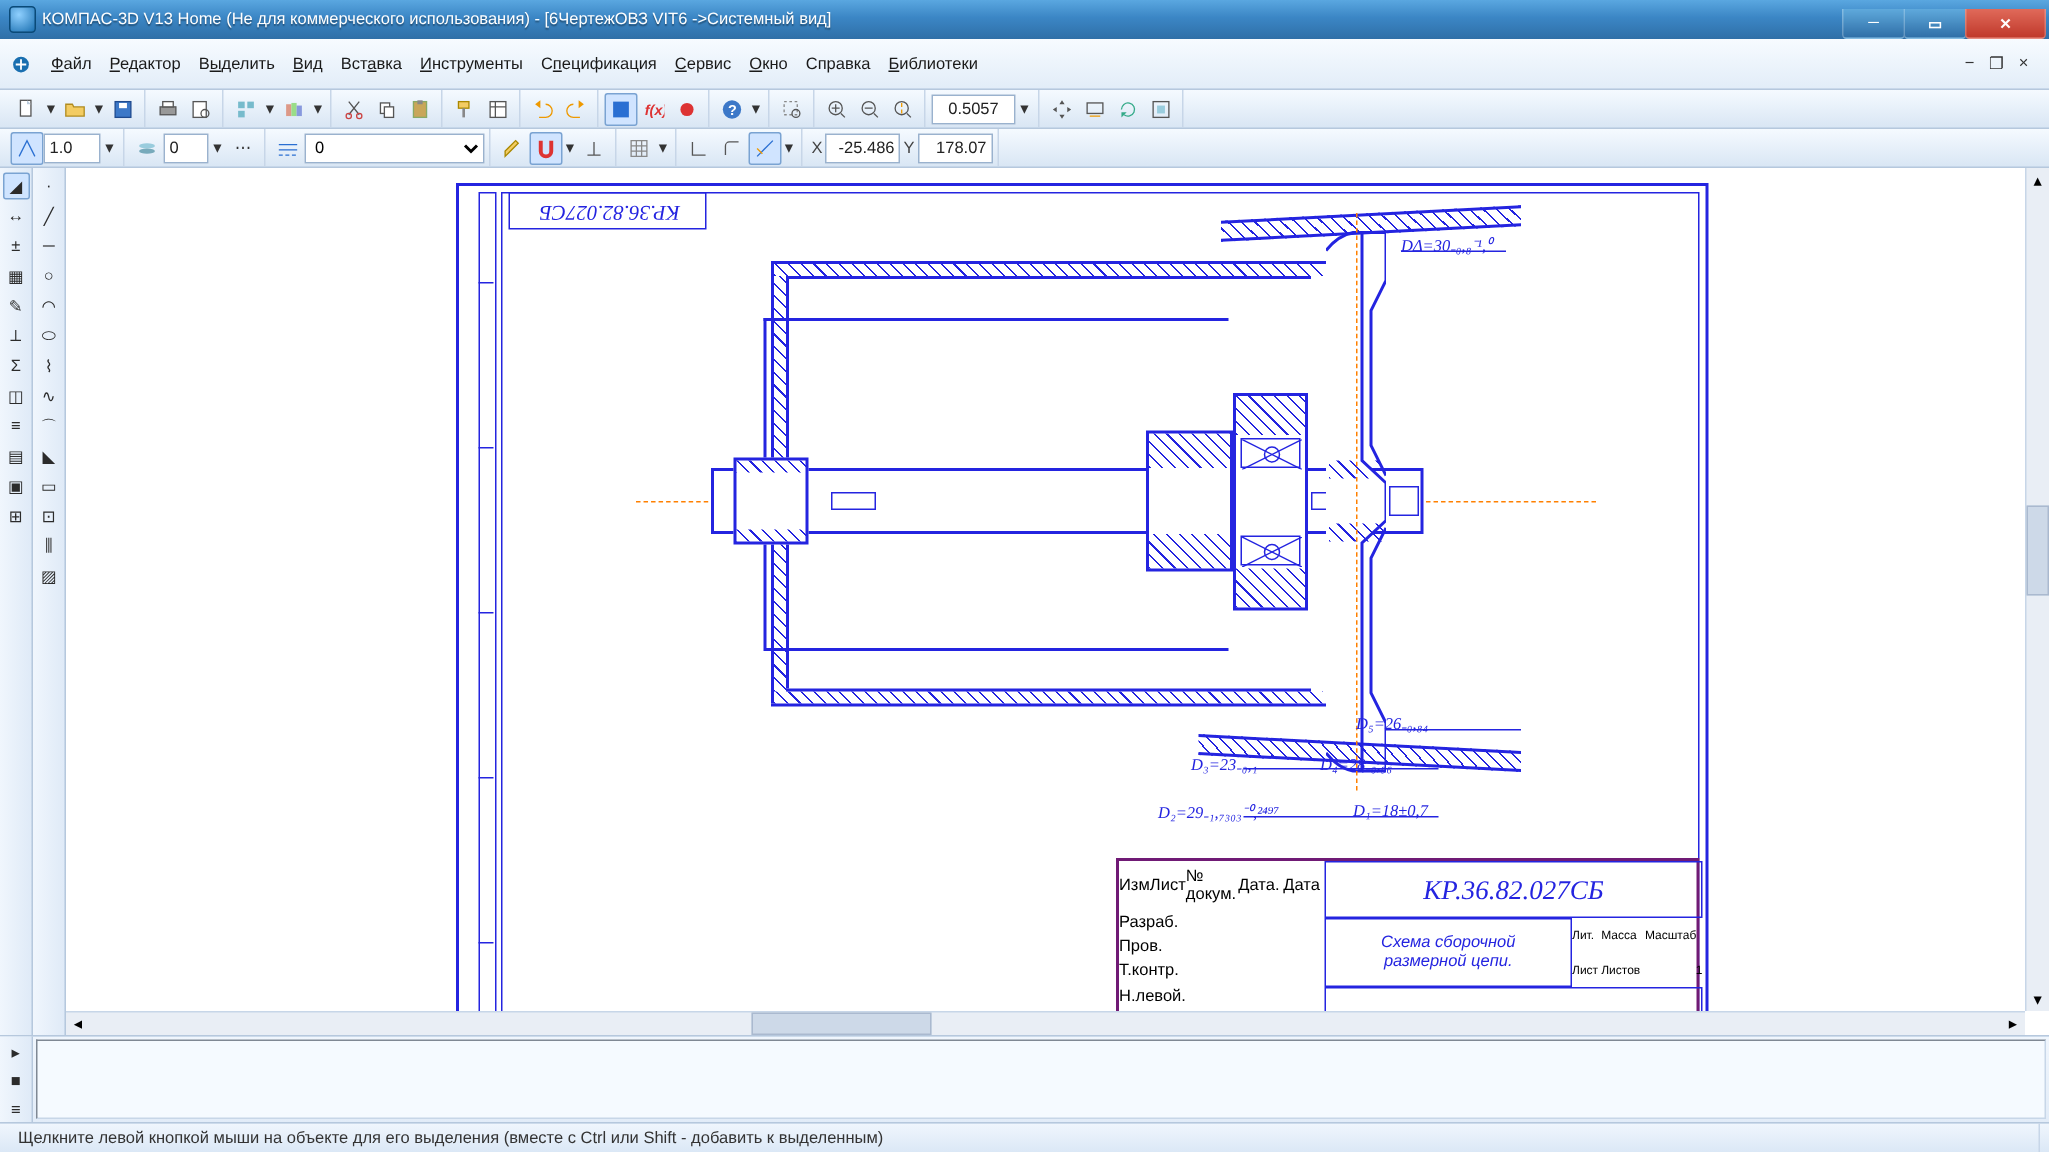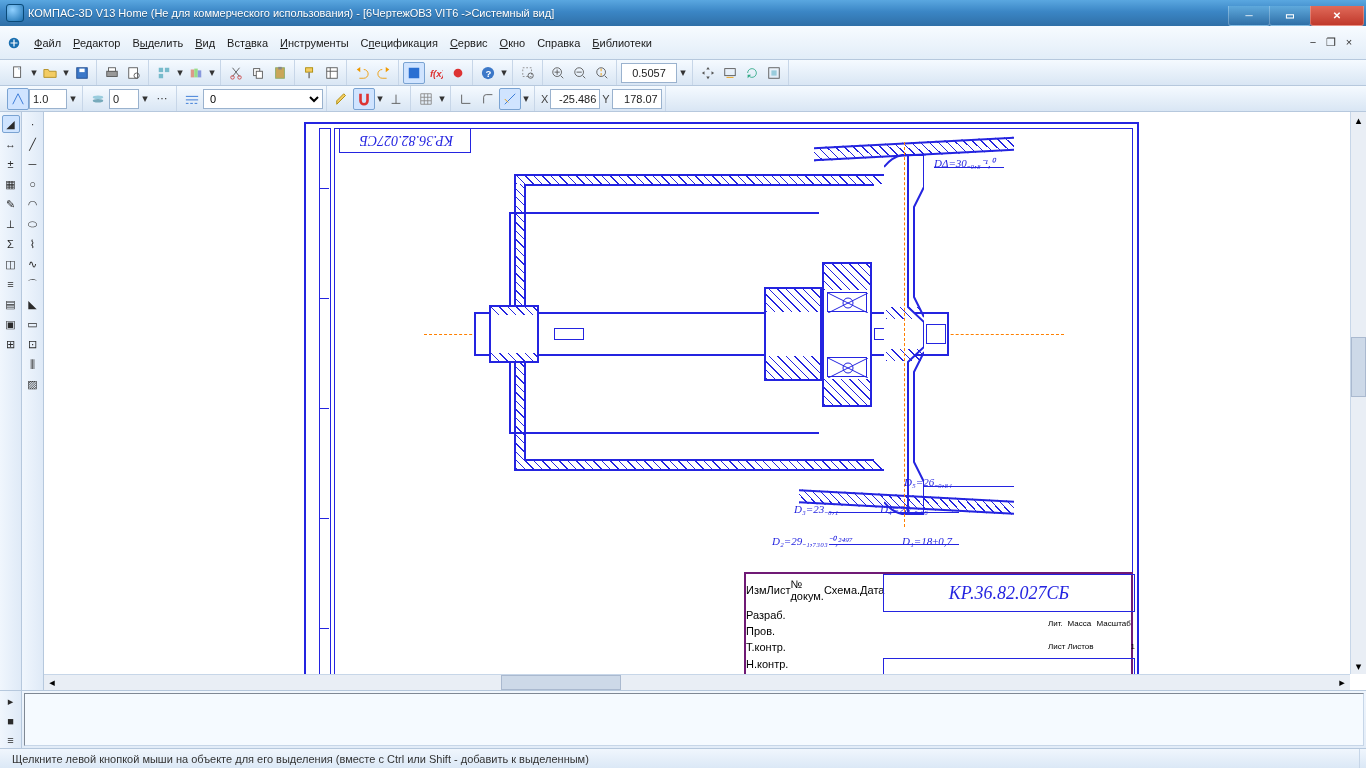--- a/index.html
+++ b/index.html
@@ -515,21 +515,21 @@
               <td></td>
               <td></td>
               <td></td>
               <td></td>
               <td></td>
             </tr>
         <tr>
               <td>Изм</td>
               <td>Лист</td>
               <td>№ докум.</td>
-              <td>Схема.</td>
+              <td>Дата.</td>
               <td>Дата</td>
             </tr>
         <tr>
               <td colspan="2">Разраб.</td>
               <td></td>
               <td></td>
               <td></td>
             </tr>
         <tr>
               <td colspan="2">Пров.</td>
@@ -543,36 +543,40 @@
               <td></td>
               <td></td>
             </tr>
         <tr>
               <td colspan="2"></td>
               <td></td>
               <td></td>
               <td></td>
             </tr>
         <tr>
-              <td colspan="2">Н.контр.</td>
+              <td colspan="2">Н.левой.</td>
               <td></td>
               <td></td>
               <td></td>
             </tr>
         <tr>
               <td colspan="2">Утв.</td>
               <td></td>
               <td></td>
               <td></td>
             </tr>
       </tbody>
         </table>
 
       <div style="position:absolute;left:137px;top:0;width:252px;height:38px;border:1px solid #2424e0;display:flex;align-items:center;justify-content:center;font-family:'Times New Roman';font-style:italic;font-size:18px;color:#2424e0">КР.36.82.027СБ</div>
 
+      <div style="position:absolute;left:137px;top:38px;width:165px;height:46px;border:1px solid #2424e0;display:flex;flex-direction:column;align-items:center;justify-content:center;font-family:'Times New Roman';font-style:italic;font-size:12px;color:#2424e0;line-height:1.2">
+        <span>Схема сборочной</span>
+        <span>размерной цепи.</span>
+      </div>
       <table style="position:absolute;left:302px;top:38px;width:87px;height:46px;border-collapse:collapse">
         <tbody>
             <tr>
               <td colspan="3" style="font-size:8px">Лит.</td>
               <td style="font-size:8px">Масса</td>
               <td style="font-size:8px">Масштаб</td>
             </tr>
         <tr>
               <td></td>
               <td></td>

